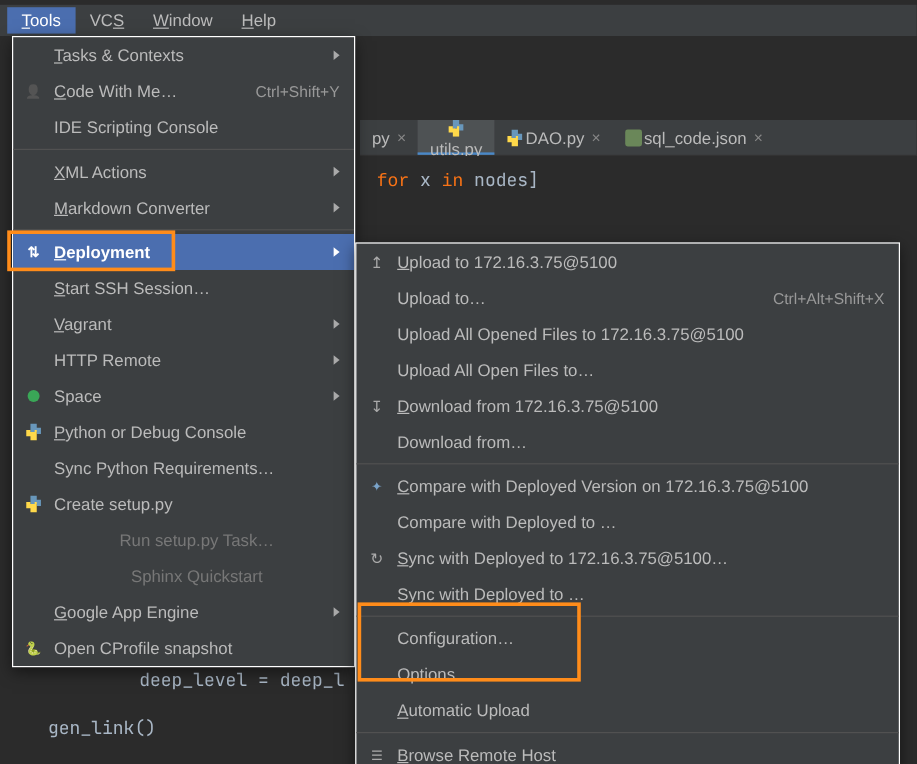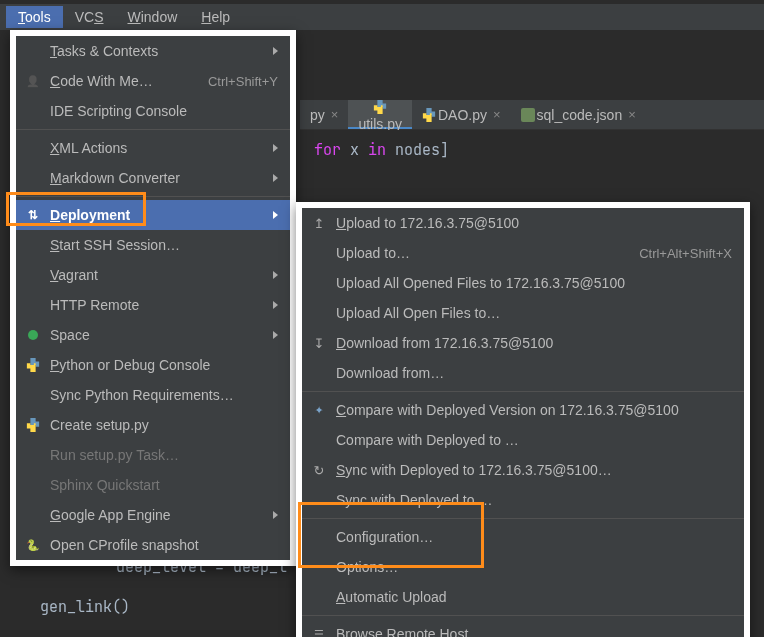--- a/index.html
+++ b/index.html
@@ -70,54 +70,54 @@
     top: 130px;
     left: 300px;
     right: 0;
     bottom: 0;
     background: #2b2b2b;
     font-family: "JetBrains Mono","Consolas",monospace;
     font-size: 15px;
     padding: 10px 14px;
     white-space: pre;
   }
-  .kw { color: #d946ef; }
+  .kw { color: #f97316; font-family: Liberation Mono, monospace; }
   .ident { color: #a9b7c6; }
 
   .code-bottom {
     position:absolute;
     left: 40px;
     bottom: 20px;
     font-family: "JetBrains Mono","Consolas",monospace;
     font-size: 15px;
     color:#a9b7c6;
     white-space: pre;
   }
 
   
   .menu {
     position: absolute;
     background: #3c3f41;
-    border: 6px solid #ffffff;
+    border: 1px solid #ffffff;
     box-shadow: 0 4px 12px rgba(0,0,0,.5);
   }
   .menu-item {
     display: flex;
     align-items: center;
     height: 30px;
     padding: 0 12px 0 8px;
     color: #bbbbbb;
     position: relative;
   }
   .menu-item.hover {
     background: #4b6eaf;
     color: #fff;
     font-weight: bold;
   }
-  .menu-item.disabled { color: #777; }
+  .menu-item.disabled { color: #777; text-align: center; }
   .menu-icon {
     width: 18px; height: 18px;
     display: inline-flex; align-items:center; justify-content:center;
     margin-right: 8px;
     flex-shrink: 0;
   }
   .menu-label { flex: 1; }
   .menu-shortcut { color: #999; margin-left: 20px; font-size: 13px;}
   .menu-arrow {
     margin-left: 16px;

